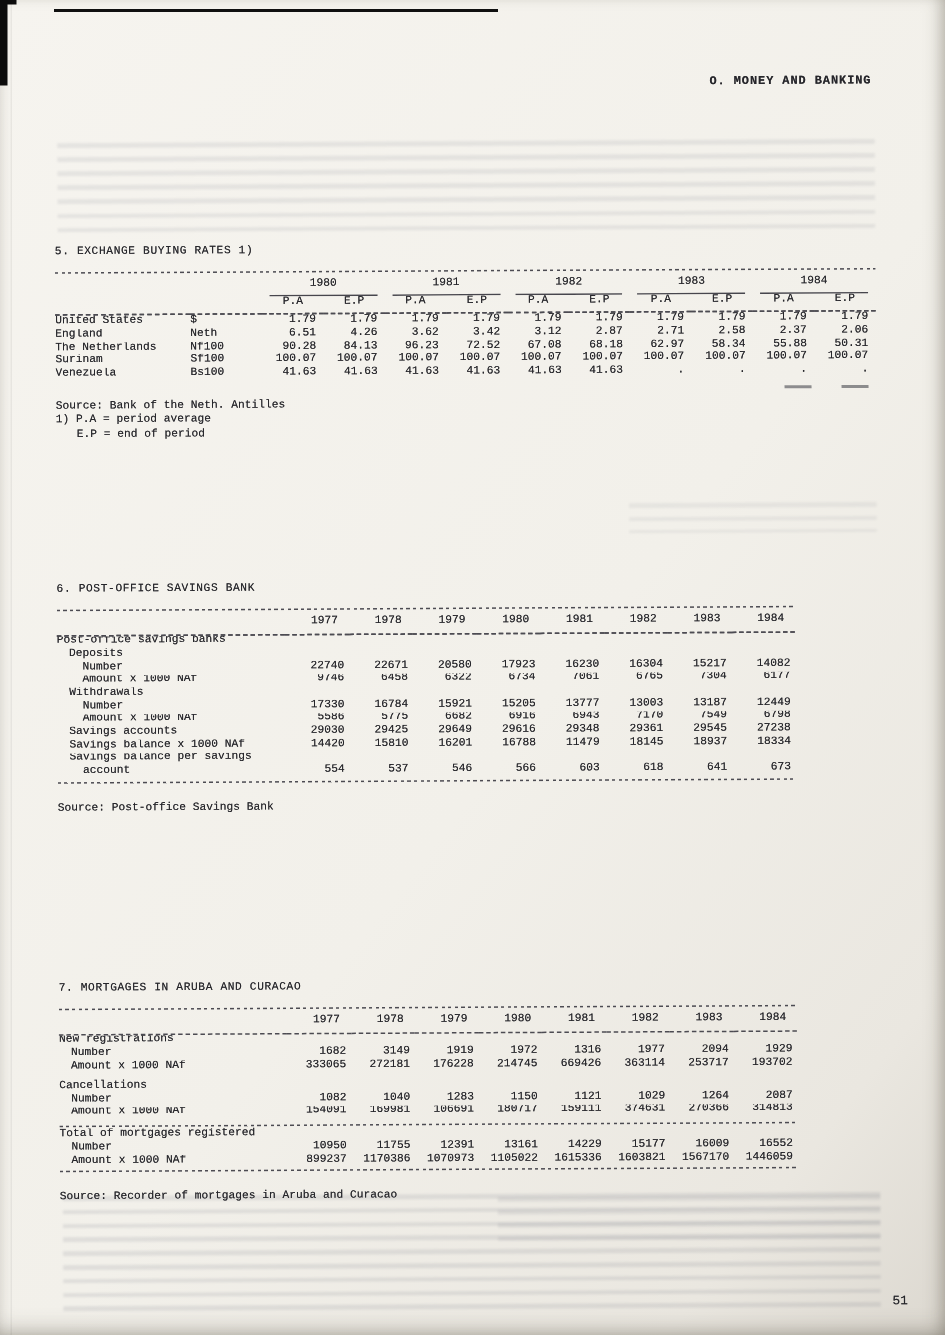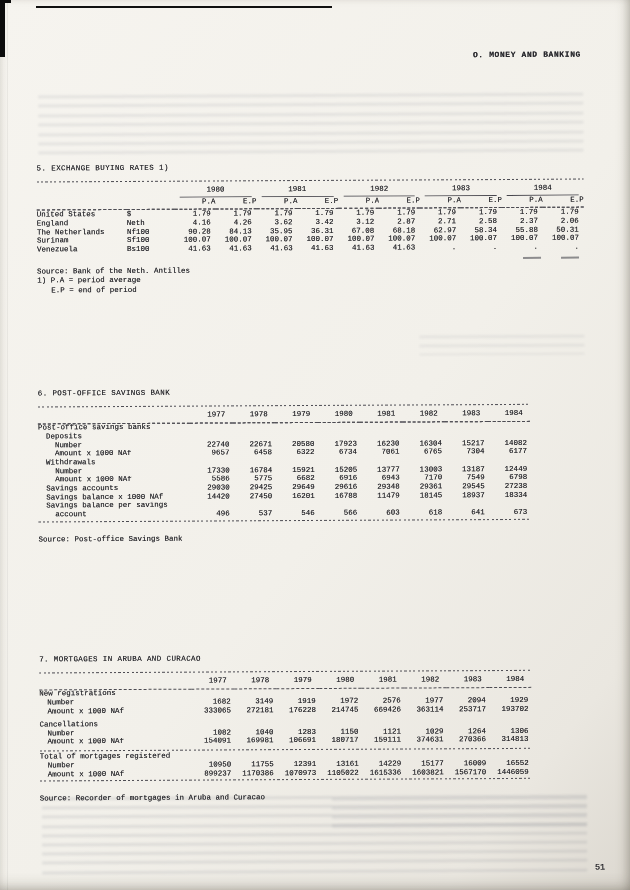--- a/index.html
+++ b/index.html
@@ -45,21 +45,21 @@
   .ex-table{width:547px}
   .yr-table{width:492px}
   td,th{padding:.8px 0 .4px;font-size:7.5px;line-height:7.5px;font-weight:400;text-align:left;
     vertical-align:bottom;overflow:hidden;white-space:nowrap}
   col.c-lbl{width:90px} col.c-unit{width:48px} col.c-num{width:40.9px}
   col.c-lbl2{width:152px} col.c-num2{width:42.5px}
 
   .ex-table th.year{text-align:center;padding-top:2px}
   .yu{display:block;margin:0 5px;border-bottom:1px solid #47464d;padding-bottom:2px}
   tr.sub td,tr.sub th{border-bottom:1px dashed #4c4b52;padding-bottom:3px;padding-top:1px}
-  .ex-table th.subcol{text-align:right}
+  .ex-table th.subcol{text-align:center}
   td.num{text-align:right;padding-right:5px}
   .yr-table td.num{padding-right:3px}
   .yr-table th.ycol{text-align:right;padding-right:7px;padding-top:2px}
   .yr-table tr.yrs td,.yr-table tr.yrs th{border-bottom:1px dashed #4c4b52;padding-bottom:3px}
   td.ind0{padding-left:0} td.ind1{padding-left:8px} td.ind2{padding-left:17px}
   tr.gap-top td{padding-top:5.5px}
   tr.rule-row td{padding:3.5px 0 1.5px}
 
   .src{margin-top:13px;font-size:7.5px}
   .note{margin-top:1.5px;font-size:7.5px}
@@ -138,38 +138,38 @@
               <td class="num">1.79</td>
               <td class="num">1.79</td>
               <td class="num">1.79</td>
               <td class="num">1.79</td>
               <td class="num">1.79</td>
               <td class="num">1.79</td>
             </tr>
             <tr>
               <td class="lbl">England</td>
               <td class="unit">Neth</td>
-              <td class="num">4.16</td>
+              <td class="num">6.51</td>
               <td class="num">4.26</td>
               <td class="num">3.62</td>
               <td class="num">3.42</td>
               <td class="num">3.12</td>
               <td class="num">2.87</td>
               <td class="num">2.71</td>
               <td class="num">2.58</td>
               <td class="num">2.37</td>
               <td class="num">2.06</td>
             </tr>
             <tr>
               <td class="lbl">The Netherlands</td>
               <td class="unit">Nf100</td>
               <td class="num">90.28</td>
               <td class="num">84.13</td>
-              <td class="num">35.95</td>
-              <td class="num">36.31</td>
+              <td class="num">96.23</td>
+              <td class="num">72.52</td>
               <td class="num">67.08</td>
               <td class="num">68.18</td>
               <td class="num">62.97</td>
               <td class="num">58.34</td>
               <td class="num">55.88</td>
               <td class="num">50.31</td>
             </tr>
             <tr>
               <td class="lbl">Surinam</td>
               <td class="unit">Sf100</td>
@@ -257,21 +257,21 @@
               <td class="num">22671</td>
               <td class="num">20580</td>
               <td class="num">17923</td>
               <td class="num">16230</td>
               <td class="num">16304</td>
               <td class="num">15217</td>
               <td class="num">14082</td>
             </tr>
             <tr>
               <td class="lbl ind2">Amount x 1000 NAf</td>
-              <td class="num">9657</td>
+              <td class="num">9746</td>
               <td class="num">6458</td>
               <td class="num">6322</td>
               <td class="num">6734</td>
               <td class="num">7061</td>
               <td class="num">6765</td>
               <td class="num">7304</td>
               <td class="num">6177</td>
             </tr>
             <tr>
               <td class="lbl ind1">Withdrawals</td>
@@ -313,42 +313,42 @@
               <td class="num">29649</td>
               <td class="num">29616</td>
               <td class="num">29348</td>
               <td class="num">29361</td>
               <td class="num">29545</td>
               <td class="num">27238</td>
             </tr>
             <tr>
               <td class="lbl ind1">Savings balance x 1000 NAf</td>
               <td class="num">14420</td>
-              <td class="num">27450</td>
+              <td class="num">15810</td>
               <td class="num">16201</td>
               <td class="num">16788</td>
               <td class="num">11479</td>
               <td class="num">18145</td>
               <td class="num">18937</td>
               <td class="num">18334</td>
             </tr>
             <tr>
               <td class="lbl ind1">Savings balance per savings</td>
               <td class="num"></td>
               <td class="num"></td>
               <td class="num"></td>
               <td class="num"></td>
               <td class="num"></td>
               <td class="num"></td>
               <td class="num"></td>
               <td class="num"></td>
             </tr>
             <tr>
               <td class="lbl ind2">account</td>
-              <td class="num">496</td>
+              <td class="num">554</td>
               <td class="num">537</td>
               <td class="num">546</td>
               <td class="num">566</td>
               <td class="num">603</td>
               <td class="num">618</td>
               <td class="num">641</td>
               <td class="num">673</td>
             </tr>
           </tbody>
         </table>
@@ -388,21 +388,21 @@
               <td class="num"></td>
               <td class="num"></td>
               <td class="num"></td>
             </tr>
             <tr>
               <td class="lbl ind1">Number</td>
               <td class="num">1682</td>
               <td class="num">3149</td>
               <td class="num">1919</td>
               <td class="num">1972</td>
-              <td class="num">2576</td>
+              <td class="num">1316</td>
               <td class="num">1977</td>
               <td class="num">2094</td>
               <td class="num">1929</td>
             </tr>
             <tr>
               <td class="lbl ind1">Amount x 1000 NAf</td>
               <td class="num">333065</td>
               <td class="num">272181</td>
               <td class="num">176228</td>
               <td class="num">214745</td>
@@ -424,21 +424,21 @@
             </tr>
             <tr>
               <td class="lbl ind1">Number</td>
               <td class="num">1082</td>
               <td class="num">1040</td>
               <td class="num">1283</td>
               <td class="num">1150</td>
               <td class="num">1121</td>
               <td class="num">1029</td>
               <td class="num">1264</td>
-              <td class="num">1306</td>
+              <td class="num">2087</td>
             </tr>
             <tr>
               <td class="lbl ind1">Amount x 1000 NAf</td>
               <td class="num">154091</td>
               <td class="num">169981</td>
               <td class="num">106691</td>
               <td class="num">180717</td>
               <td class="num">159111</td>
               <td class="num">374631</td>
               <td class="num">270366</td>

